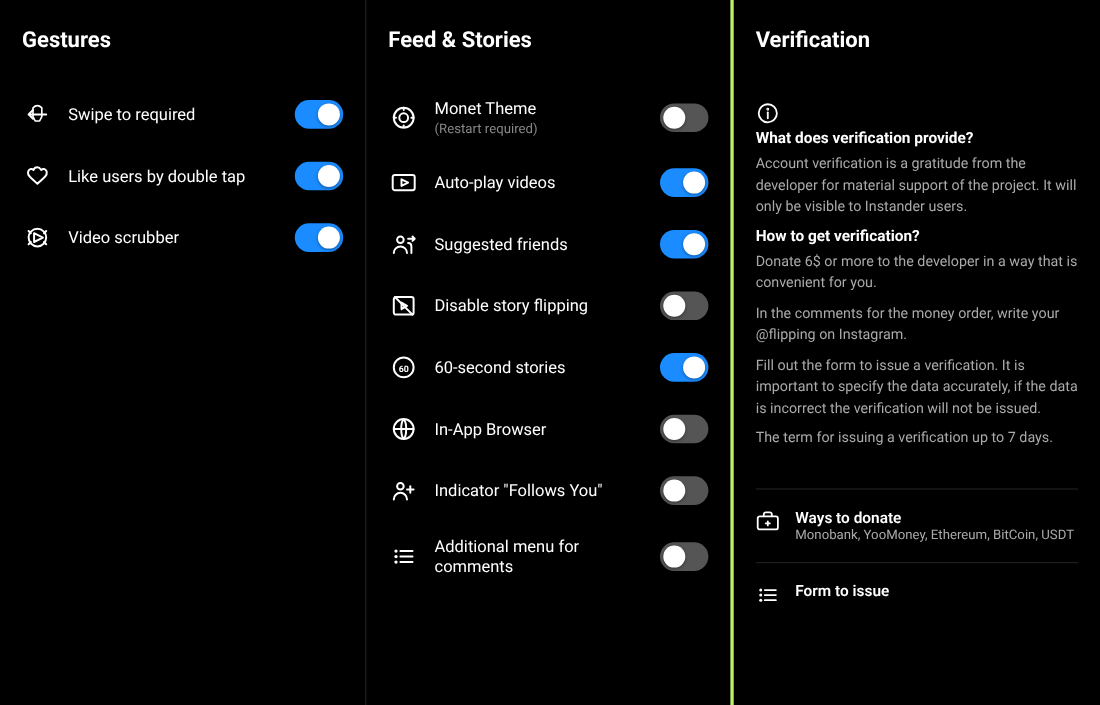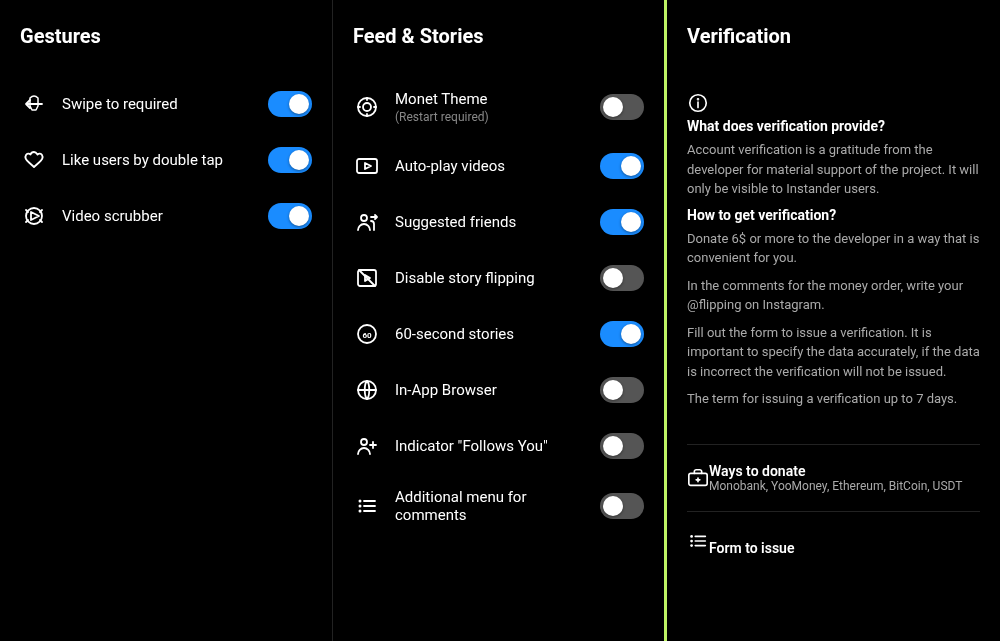--- a/index.html
+++ b/index.html
@@ -163,22 +163,23 @@
     }
 
     .divider {
       height: 1px;
       background: #222;
       margin: 4px 0;
     }
 
     .link-row {
       display: flex;
+      gap: 14px;
       padding: 14px 0;
-      align-items: flex-end;
+      align-items: flex-start;
     }
 
     .link-row svg {
       width: 22px;
       height: 22px;
       fill: none;
       stroke: #fff;
       stroke-width: 1.8;
       stroke-linecap: round;
       stroke-linejoin: round;

